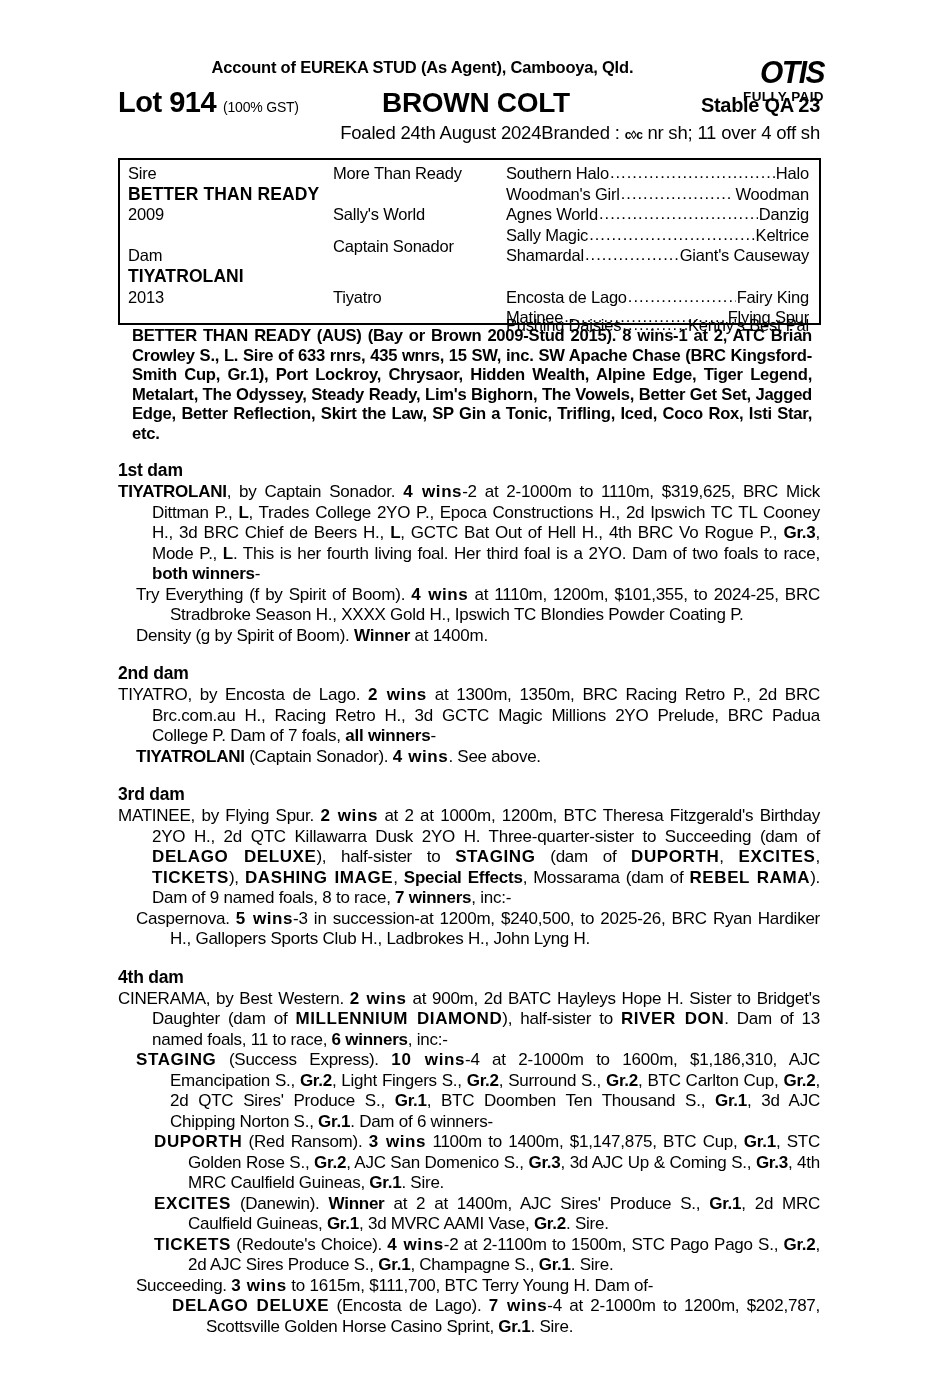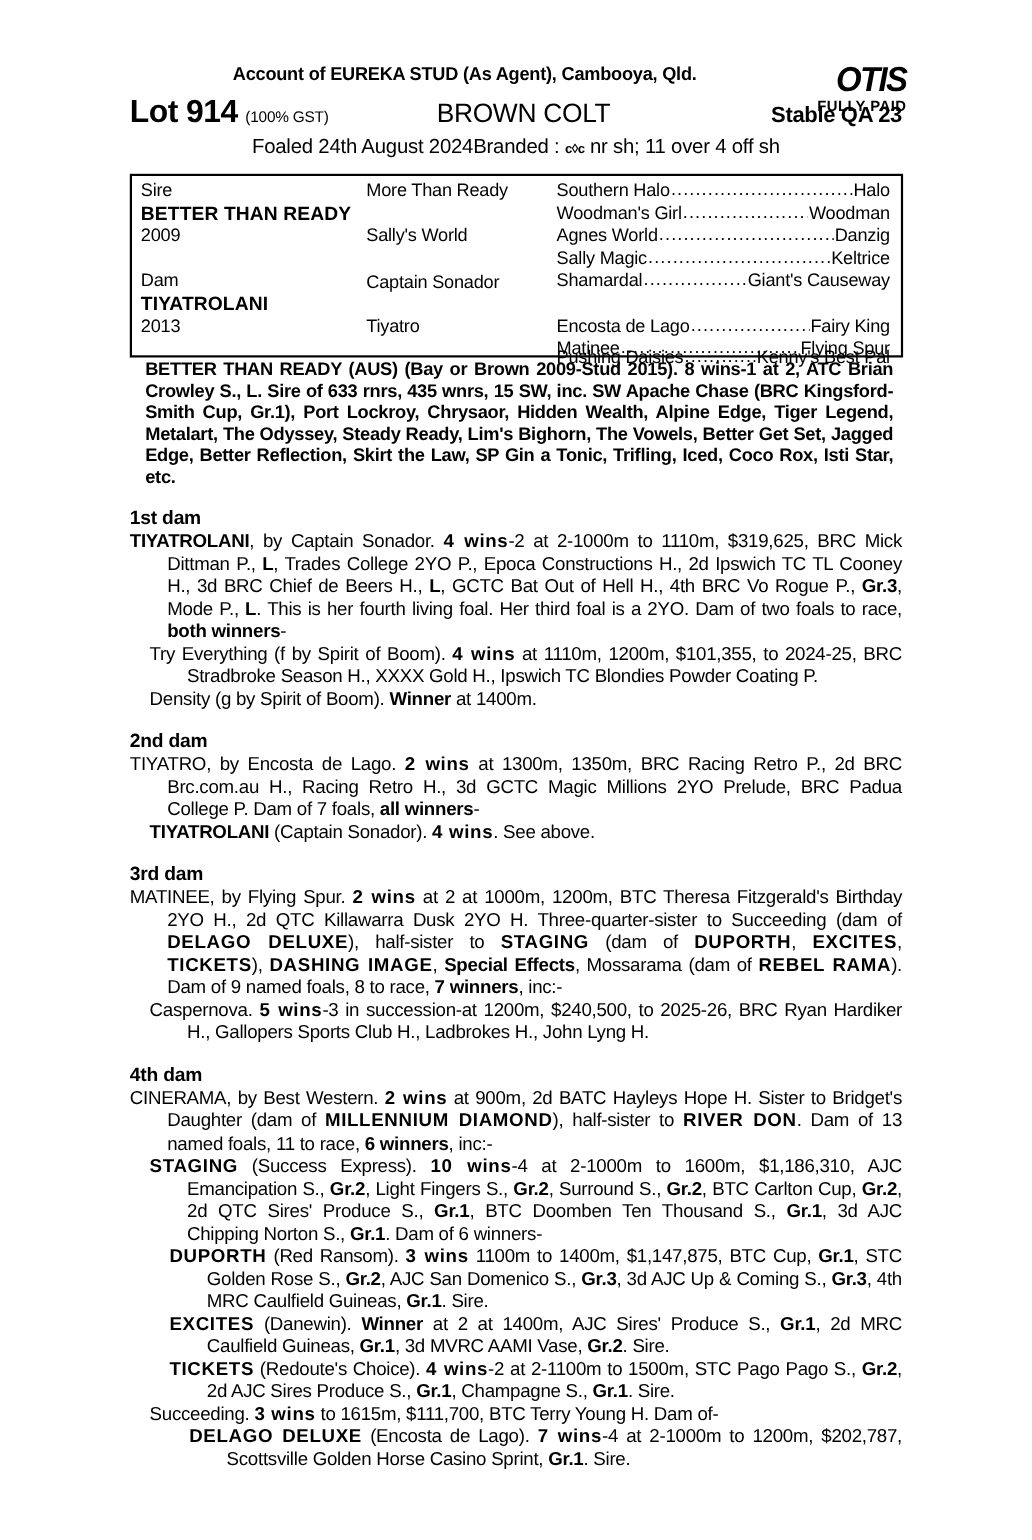--- a/index.html
+++ b/index.html
@@ -79,35 +79,35 @@
     font-size: 29px;
     font-weight: bold;
     letter-spacing: -0.5px;
   }
   .gst {
     font-size: 14px;
     margin-left: 7px;
     letter-spacing: -0.2px;
   }
   .colour-sex {
-    font-size: 24px;
-    font-weight: normal;
+    font-size: 28px;
+    font-weight: bold;
     letter-spacing: -0.3px;
     position: relative;
     left: -24px;
   }
   .stable {
     font-size: 20px;
     font-weight: bold;
     letter-spacing: -0.3px;
     white-space: nowrap;
   }
   .sub-row {
     display: flex;
-    justify-content: center;
+    justify-content: flex-end;
     align-items: baseline;
     font-size: 18.5px;
     margin-top: 3px;
     letter-spacing: -0.2px;
   }
   .branded {
     white-space: nowrap;
   }
   .brand-sym {
     font-weight: bold;
@@ -236,21 +236,21 @@
   <div class="ped-table">
     <div class="ped-grid" id="ped-grid">
         <div class="ped-line col-a" style="top: 0px;">Sire</div>
         <div class="ped-line col-a ped-bold" style="top: 20.6px;">BETTER THAN READY</div>
         <div class="ped-line col-a" style="top: 41.2px;">2009</div>
         <div class="ped-line col-a" style="top: 82.4px;">Dam</div>
         <div class="ped-line col-a ped-bold" style="top: 103px;">TIYATROLANI</div>
         <div class="ped-line col-a" style="top: 123.6px;">2013</div>
         <div class="ped-line col-b" style="top: 0px;">More Than Ready</div>
         <div class="ped-line col-b" style="top: 41.2px;">Sally's World</div>
-        <div class="ped-line col-b" style="top: 84px;">Captain Sonador</div>
+        <div class="ped-line col-b" style="top: 73px;">Captain Sonador</div>
         <div class="ped-line col-b" style="top: 123.6px;">Tiyatro</div>
         <div class="ped-line col-c" style="top: 0px;">
           <div class="dots-row">
             <span class="lft">Southern Halo</span>
             <span class="dot-fill">......................................................................</span>
             <span class="rgt">Halo</span>
           </div>
         </div>
         <div class="ped-line col-c" style="top: 20.6px;">
           <div class="dots-row">

